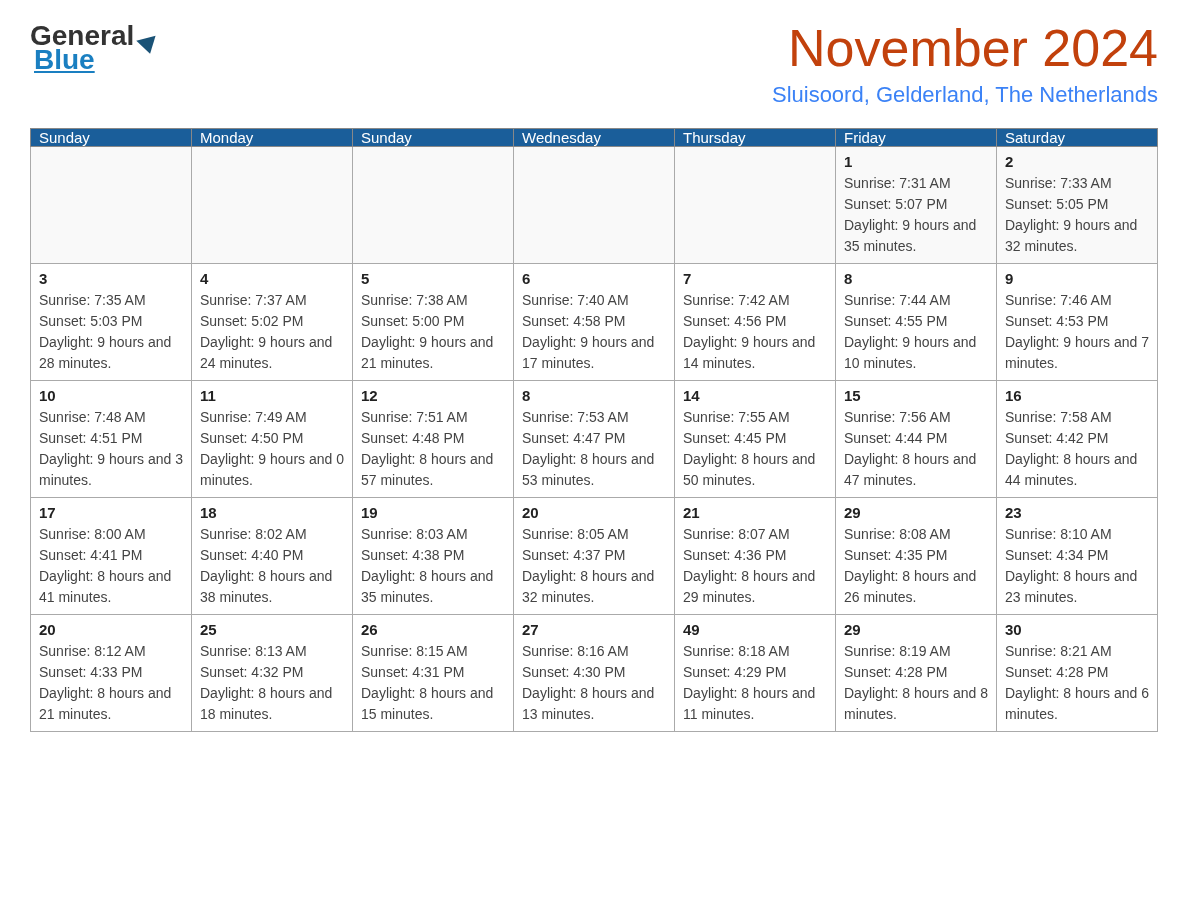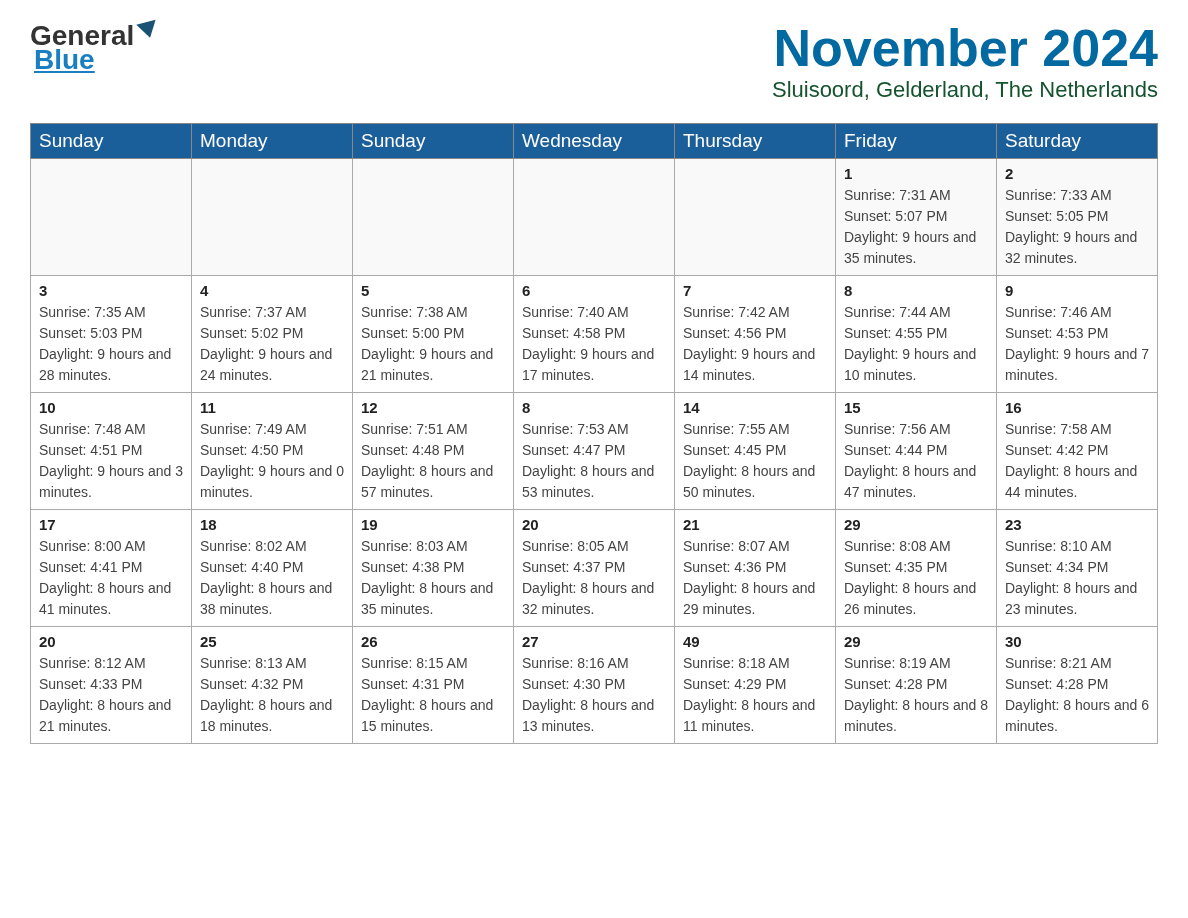--- a/index.html
+++ b/index.html
@@ -20,21 +20,21 @@
     .logo {
       display: flex;
       flex-direction: column;
       align-items: flex-start;
     }
     .logo-text {
       font-size: 28px;
       font-weight: bold;
       color: #333;
       display: flex;
-      align-items: flex-start;
+      align-items: flex-end;
       gap: 2px;
     }
     .logo-general { color: #333; }
     .logo-triangle {
       width: 0;
       height: 0;
       border-left: 10px solid transparent;
       border-right: 10px solid transparent;
       border-top: 16px solid #1a5276;
       display: inline-block;
@@ -49,39 +49,40 @@
       font-weight: bold;
       margin-top: -8px;
       padding-left: 4px;
       text-decoration: underline;
     }
     .title-section {
       text-align: right;
     }
     .month-title {
       font-size: 52px;
-      font-weight: bold;
-      color: #0369a1;
+      font-weight: normal;
+      color: #c2410c;
       line-height: 1.1;
     }
     .location-title {
       font-size: 22px;
-      color: #14532d;
+      color: #3b82f6;
+      margin-top: 5px;
     }
     .calendar {
       width: 100%;
       border-collapse: collapse;
       border: 1px solid #aaa;
     }
     .calendar th {
       background-color: #1a5e9a;
       color: #fff;
-      padding: 6px 8px;
+      padding: 0 8px;
       text-align: left;
-      font-size: 19px;
+      font-size: 15px;
       font-weight: normal;
       border: 1px solid #888;
     }
     .calendar td {
       border: 1px solid #aaa;
       vertical-align: top;
       padding: 6px 8px;
       width: calc(100% / 7);
       min-height: 100px;
       font-size: 12.5px;

